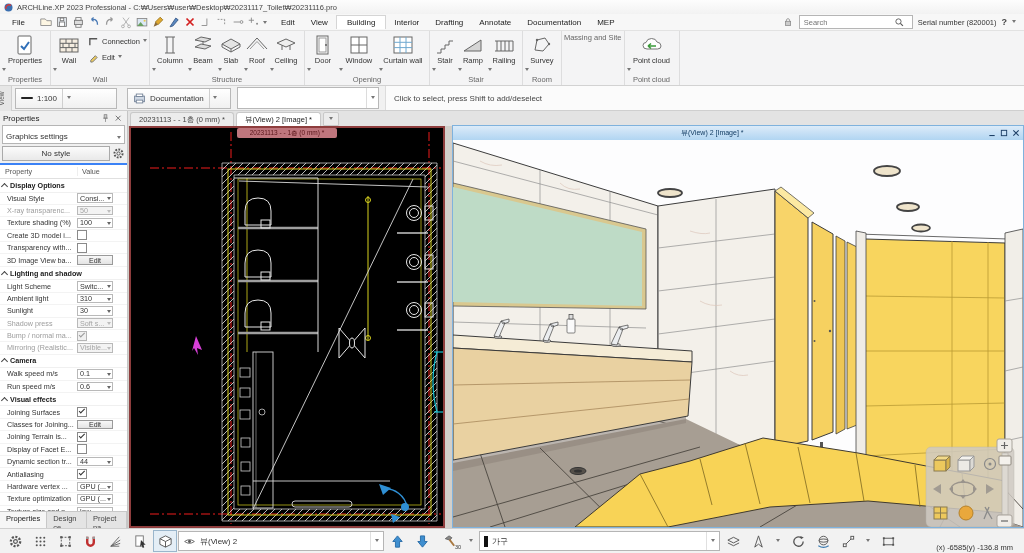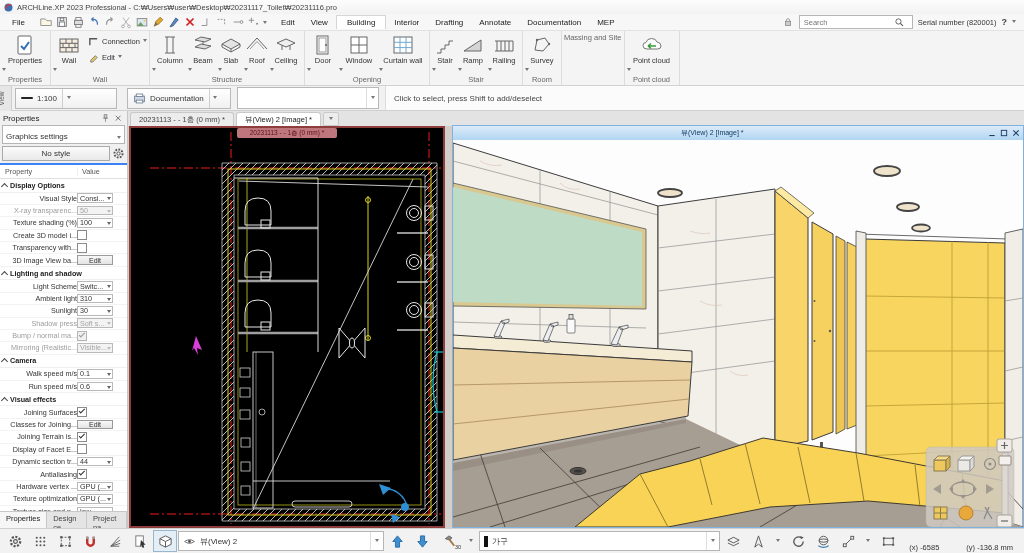--- a/index.html
+++ b/index.html
@@ -51,21 +51,21 @@
   #panelhdr .sp{flex:1;}
   #presetsel{height:13px;margin:0 2px;background:#fff;border:1px solid #b5b5b5;display:flex;align-items:flex-end;font-size:8px;color:#333;padding:2px 3px;}
   #presetsel .car{margin-left:auto;}
   #stylerow{height:17px;display:flex;align-items:center;gap:2px;padding:1px 2px;}
   #stylebtn{flex:1;height:13px;border:1px solid #aaaaaa;background:linear-gradient(#fbfbfb,#e9e9e9);
     font-size:8px;color:#333;display:flex;align-items:center;justify-content:center;}
   #grid{flex:1;background:#fff;border-top:2px solid #3b82f6;overflow:hidden;font-size:7.2px;}
   #gridhead{height:13px;display:flex;border-bottom:1px solid #e0e0e0;color:#555;align-items:center;}
   #gridhead .c1{width:72px;padding-left:5px;border-right:1px solid #eee;}
   .prow{height:11.4px;display:flex;align-items:center;border-bottom:1px solid #f3f3f3;}
-  .plab{width:70px;padding-left:7px;color:#333;white-space:nowrap;overflow:hidden;text-align:right;}
+  .plab{width:70px;padding-left:7px;color:#333;white-space:nowrap;overflow:hidden;}
   .plab.dis{color:#9c9c9c;}
   .pval{width:36px;display:flex;align-items:center;}
   .sel{width:46px;height:9.5px;border:1px solid #b9b9b9;background:#fff;position:relative;
     display:flex;align-items:center;padding-left:2px;color:#333;box-sizing:border-box;}
   .sel::after{content:"";position:absolute;right:1.5px;top:3px;border:2.3px solid transparent;border-top:3.2px solid #666;}
   .sel.dis{background:#f3f3f3;color:#a5a5a5;}
   .sel.dis::after{border-top-color:#bdbdbd;}
   .cb{width:8px;height:8px;border:1px solid #8a8a8a;background:#fff;display:block;}
   .cb.checked::after{content:"";display:block;width:4.5px;height:2.2px;border-left:1.4px solid #333;
     border-bottom:1.4px solid #333;transform:rotate(-45deg);margin:1.2px 0 0 1px;}
@@ -96,21 +96,21 @@
   #cap3d{position:absolute;left:40%;font-size:7px;color:#123c63;}
   #btns3d{margin-left:auto;display:flex;gap:2px;padding-right:2px;}
   .wbtn{width:10px;height:10px;display:flex;align-items:center;justify-content:center;}
   
   #statusbar{left:0;top:528px;width:1024px;height:25px;background:#f2f2f2;border-top:1px solid #cfcfcf;
     display:flex;align-items:center;gap:1px;padding:0 3px;box-sizing:border-box;}
   .sbtn{width:22px;height:20px;display:flex;align-items:center;justify-content:center;border:1px solid transparent;position:relative;}
   .sbtn.pressed{border:1px solid #9ab6cc;background:#e4eef6;}
   .scombo{height:18px;background:#fff;border:1px solid #b5b5b5;display:flex;align-items:center;font-size:8px;color:#333;gap:4px;padding-left:4px;}
   .scombo .cdrop{margin-left:auto;width:12px;align-self:stretch;display:flex;align-items:center;justify-content:center;border-left:1px solid #e0e0e0;}
-  #coords{margin-left:auto;font-size:7.5px;color:#333;display:flex;gap:27px;padding-right:8px;margin-top:12px;}
+  #coords{margin-left:auto;font-size:7.5px;color:#333;display:flex;gap:0;padding-right:8px;margin-top:12px;}
   .swatch{width:4px;height:11px;background:#111;}
   .hammerno{position:absolute;right:1px;bottom:1px;font-size:5.5px;color:#333;}
 </style>
 </head>
 <body>
 
 <svg width="0" height="0" style="position:absolute">
 <defs>
 <g id="i-props">
         <rect x="5" y="3" width="13" height="18" rx="1" fill="#fff" stroke="#666"></rect>

